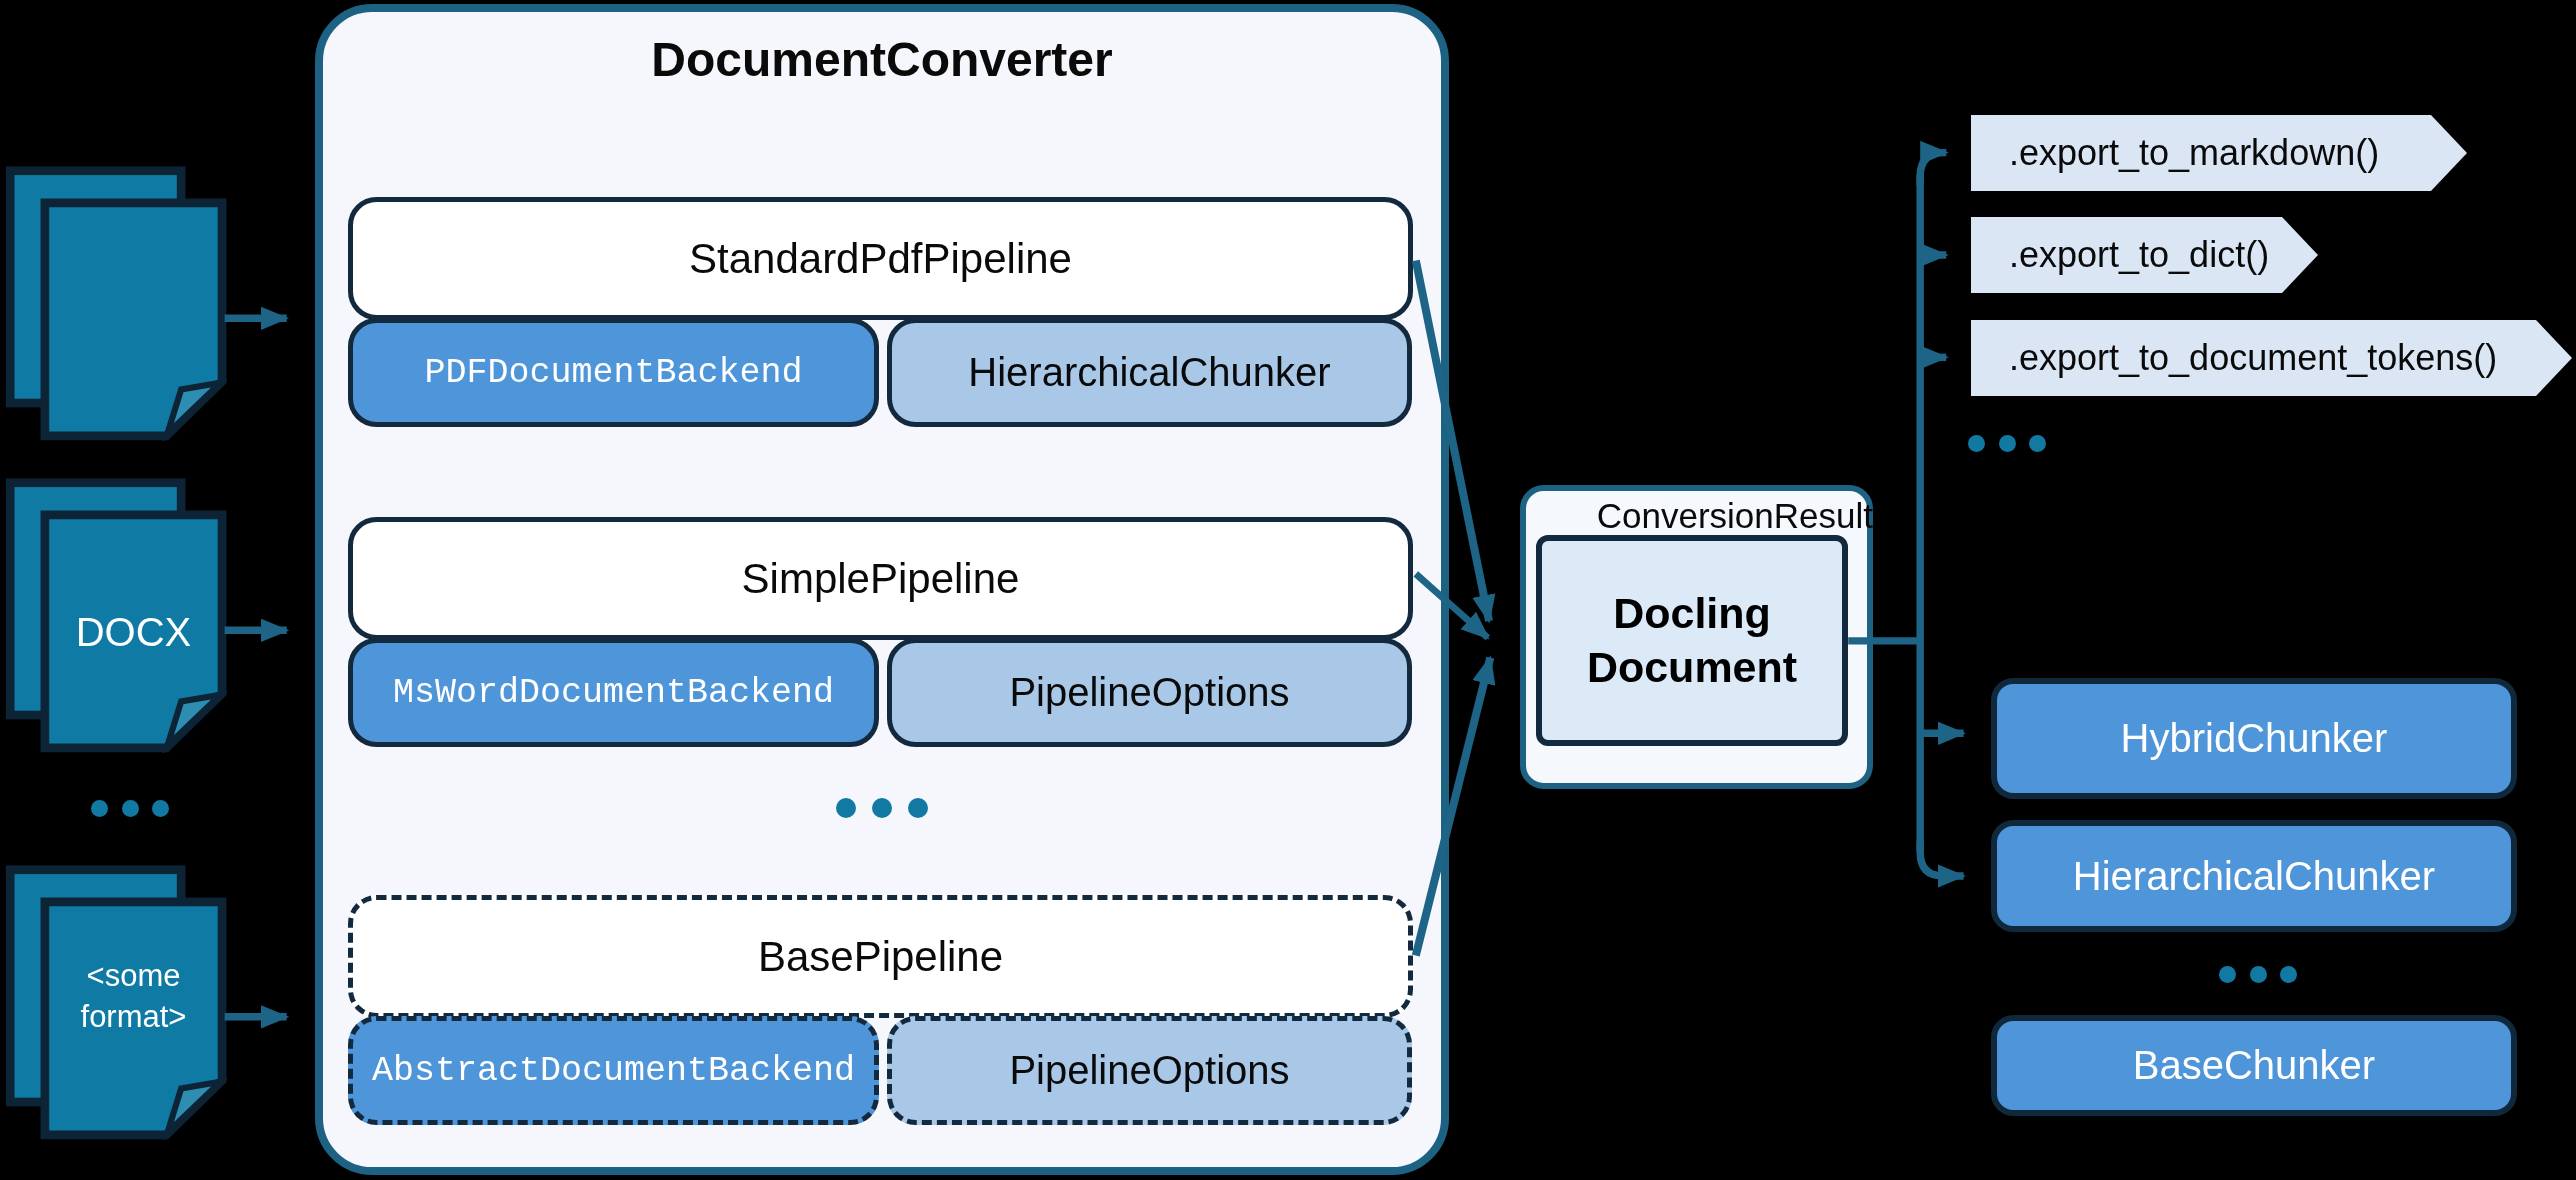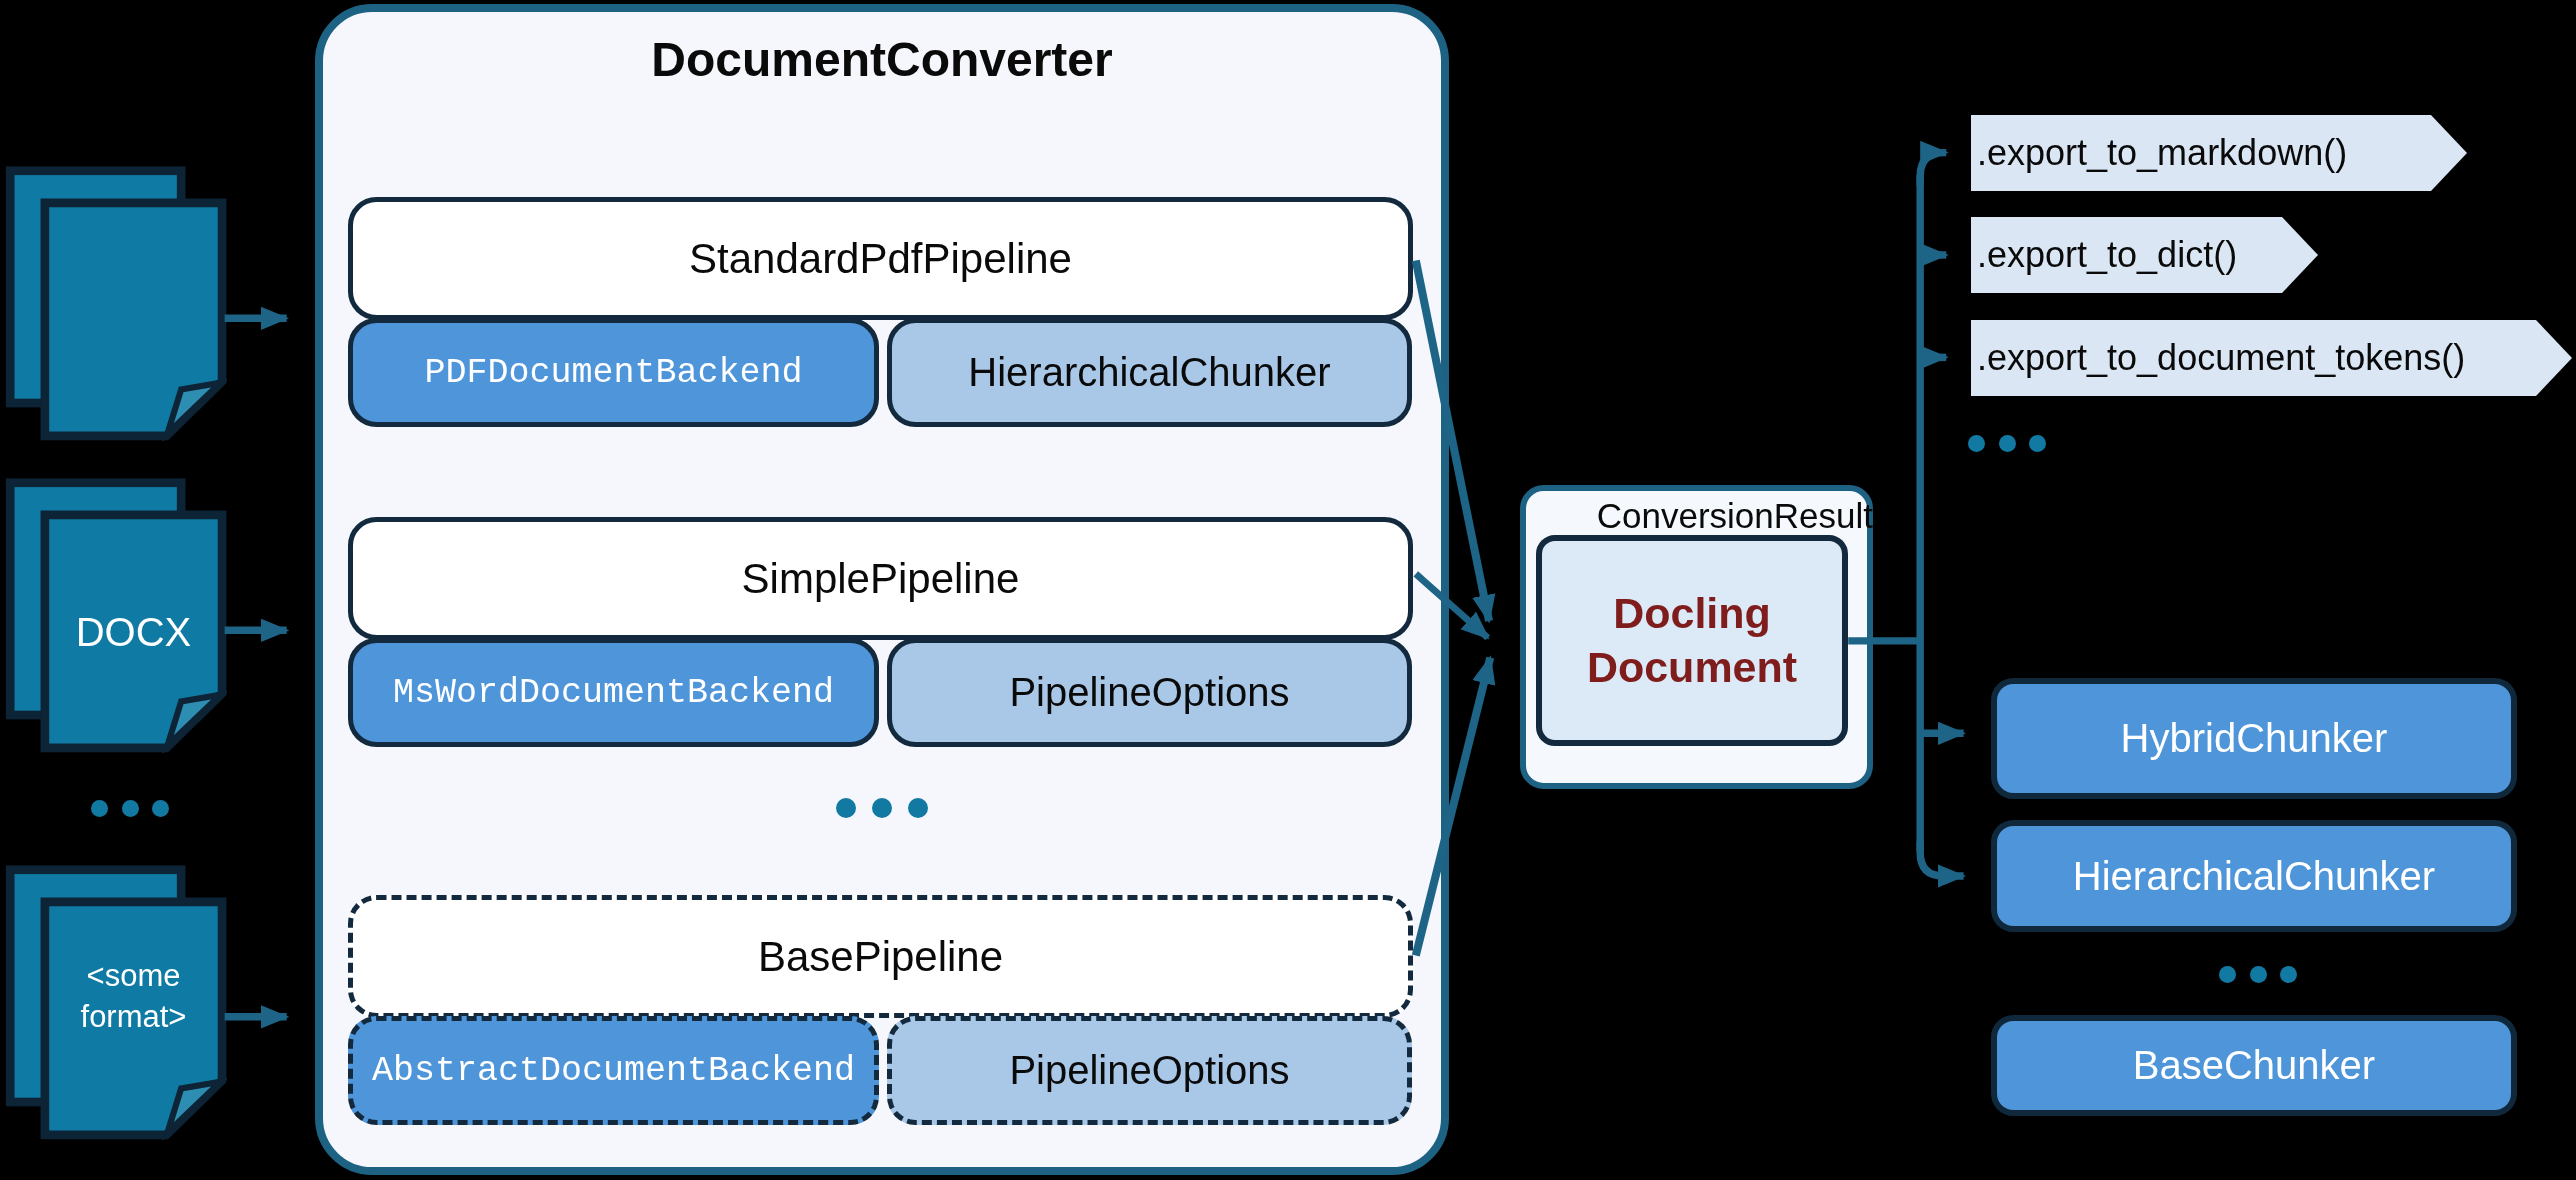--- a/index.html
+++ b/index.html
@@ -29,27 +29,27 @@
   .icon-svg{left:4.3px;width:223px;height:276px;}
   .icon-label{display:flex;align-items:center;justify-content:center;text-align:center;
               color:#ffffff;left:44px;width:179px;height:235px;line-height:1.3;}
 
   
   .result{left:1520px;top:485px;width:353px;height:304px;background:#F5F8FD;
           border:6.8px solid #1D6283;border-radius:23.6px;}
   .result-label{left:1520px;top:496px;width:353px;text-align:right;
                 font-size:35px;color:#0a0a0a;}
   .docling{left:1536px;top:535px;width:312px;height:211px;background:#DCE9F7;
-           border:6.8px solid #12293E;border-radius:19px;display:flex;flex-direction:column;
+           border:6.8px solid #12293E;border-radius:12px;display:flex;flex-direction:column;
            align-items:center;justify-content:center;font-size:43px;font-weight:bold;
-           color:#7f1d1d;line-height:1.25;}
+           color:#000000;line-height:1.25;}
 
   
   .pennant{left:1971px;height:76px;background:#DAE6F4;color:#0a0a0a;font-size:36px;
-           display:flex;align-items:center;padding-left:6px;box-sizing:border-box;
+           display:flex;align-items:center;padding-left:38px;box-sizing:border-box;
            clip-path:polygon(0 0,calc(100% - 36px) 0,100% 50%,calc(100% - 36px) 100%,0 100%);}
 
   
   .chunker{left:1991px;width:526px;background:#4E95D9;border:6.2px solid #10283C;
            border-radius:22.3px;display:flex;align-items:center;justify-content:center;
            font-size:40px;color:#ffffff;}
 
   
   .dots{display:flex;align-items:center;}
   .dots i{display:block;border-radius:50%;background:#1279A3;}

